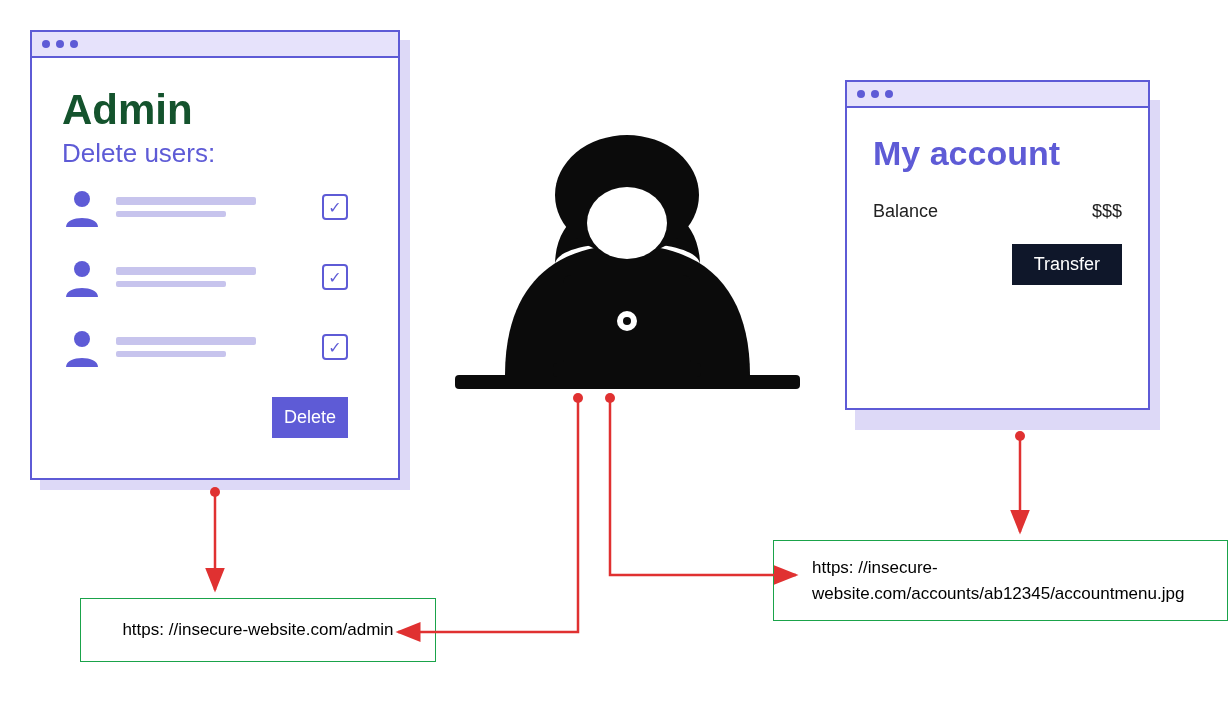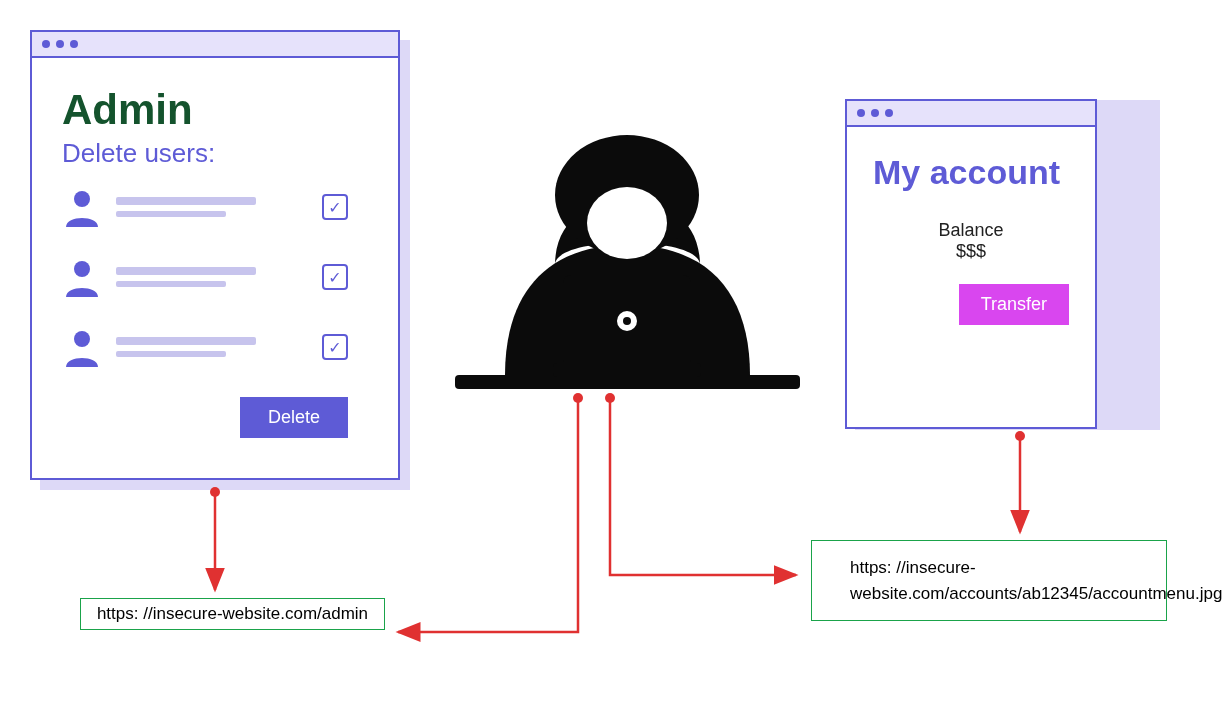--- a/index.html
+++ b/index.html
@@ -56,56 +56,56 @@
     border: 2px solid #5e5bd6;
     border-radius: 4px;
     display: flex; align-items: center; justify-content: center;
     color: #5e5bd6;
     margin-right: 20px;
   }
   .delete-btn {
     background: #5e5bd6;
     color: #fff;
     border: none;
-    padding: 10px 28px;
+    padding: 10px 12px;
     font-size: 18px;
     float: right;
     margin-right: 20px;
   }
 
   
   #account-shadow { left: 855px; top: 100px; width: 305px; height: 330px; }
-  #account-window { left: 845px; top: 99px; width: 252px; height: 330px; }
+  #account-window { left: 845px; top: 80px; width: 305px; height: 330px; }
   .account-body { padding: 20px 26px; }
   .account-title { color: #5e5bd6; font-size: 34px; font-weight: 700; margin: 6px 0 28px 0; }
-  .acc-row { display: flex; justify-content: space-between; align-items: center; margin-bottom: 22px; font-size: 18px; color: #222; flex-direction: column; }
+  .acc-row { display: flex; justify-content: space-between; align-items: center; margin-bottom: 22px; font-size: 18px; color: #222; }
   .acc-input {
     border: 1.5px solid #333;
     width: 60px; height: 28px;
     text-align: center;
     font-size: 16px;
   }
   .transfer-btn {
-    background: #d946ef; color: #fff; border: none;
+    background: #0f172a; color: #fff; border: none;
     padding: 10px 22px; font-size: 18px;
     float: right;
   }
 
   
   .url-box {
     position: absolute;
     border: 1.5px solid #1aa34a;
     background: #fff;
     padding: 14px 18px;
     font-size: 17px;
     color: #000;
     line-height: 1.5;
   }
-  #url-admin { left: 80px; top: 598px; width: 305px; text-align: center; padding: 2px 10px; }
-  #url-account { left: 811px; top: 540px; width: 356px; padding-left: 38px; }
+  #url-admin { left: 80px; top: 598px; width: 356px; text-align: center; padding: 18px 10px; }
+  #url-account { left: 773px; top: 540px; width: 455px; padding-left: 38px; }
 
   
   .arrow-svg { position: absolute; left: 0; top: 0; width: 1231px; height: 706px; pointer-events: none; }
 
   
   .hacker {
     position: absolute;
     left: 455px;
     top: 135px;
     width: 345px;

